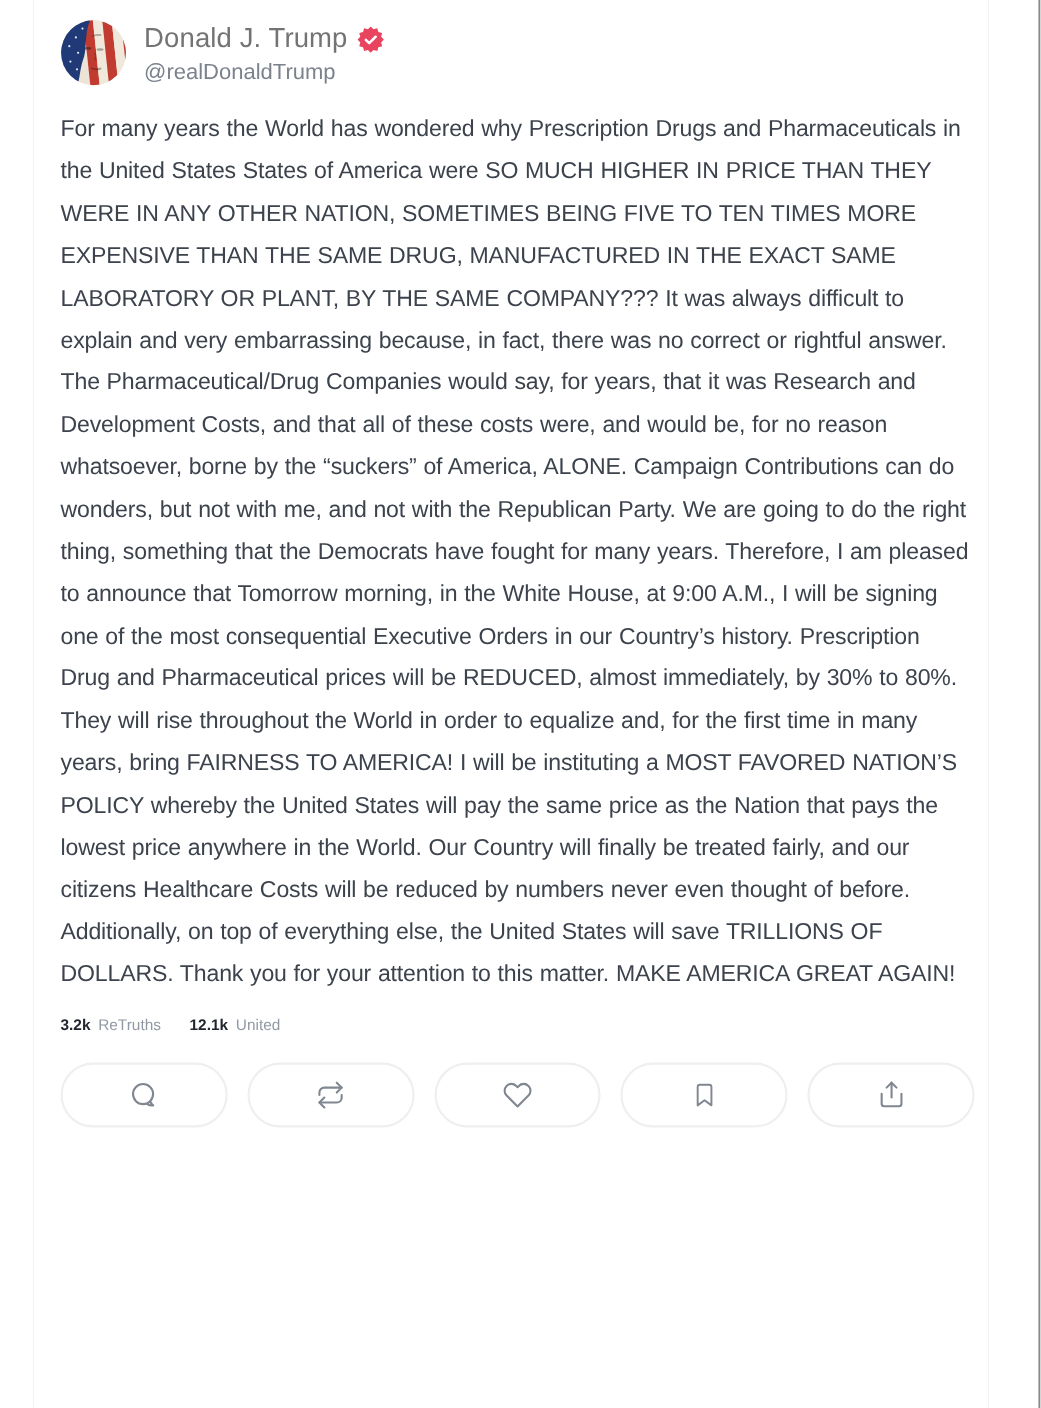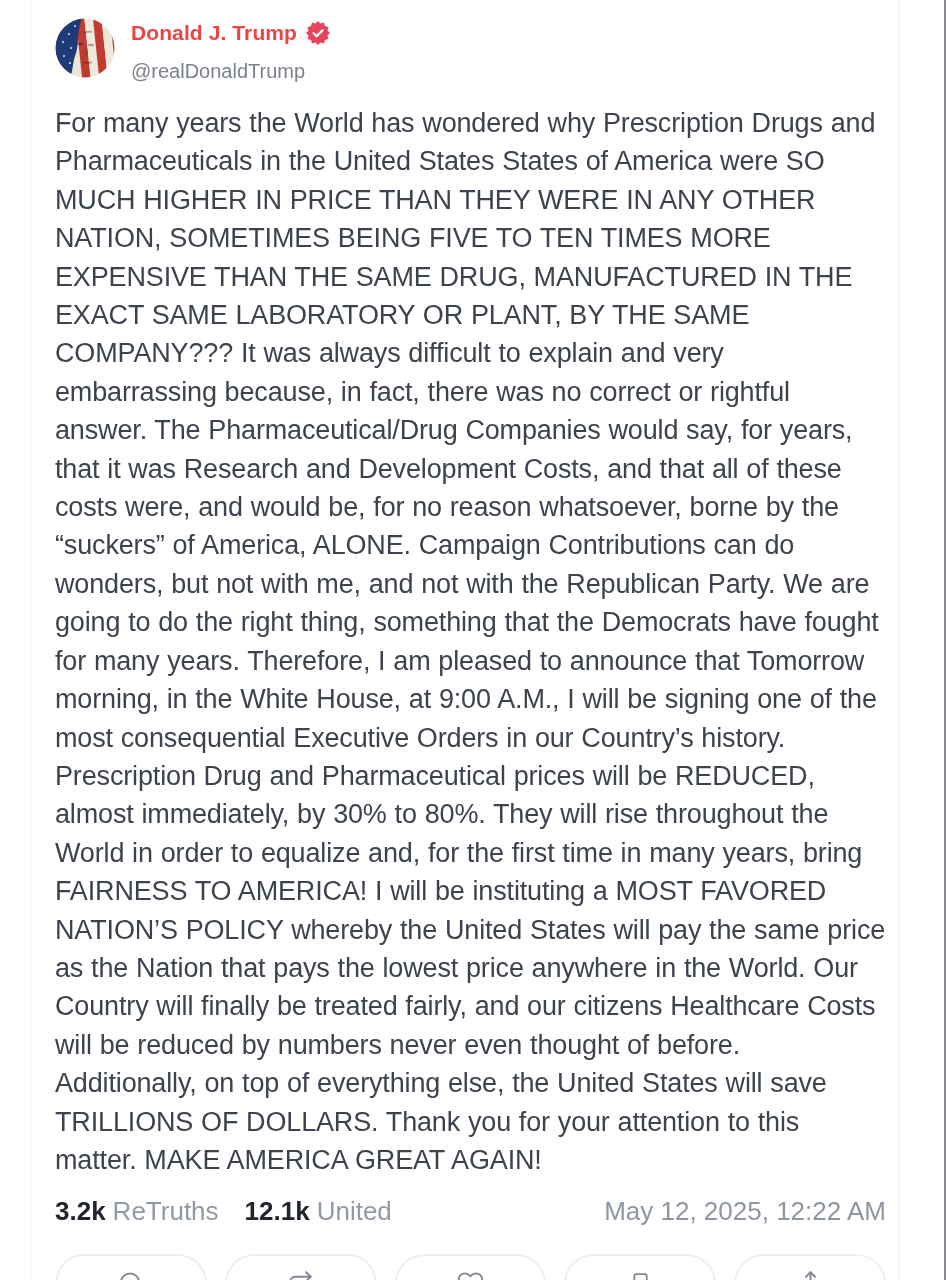--- a/index.html
+++ b/index.html
@@ -22,35 +22,35 @@
     border-left:1px solid #f2f2f4;
     border-right:1px solid #f2f2f4;
     padding:18px 12px 0 24px;
     background:#ffffff;
   }
   .header{display:flex;align-items:flex-start;gap:16px;}
   .avatar{width:60px;height:60px;border-radius:50%;flex:none;cursor:pointer;overflow:hidden;}
   .avatar svg{display:block;width:60px;height:60px;}
   .author-block{padding-top:3px;}
   .name-row{display:flex;align-items:center;gap:9px;cursor:pointer;}
-  .display-name{font-size:21px;font-weight:bold;color:#ef4444;letter-spacing:.1px;}
+  .display-name{font-size:25px;font-weight:normal;color:#737373;letter-spacing:.1px;}
   .badge{width:24px;height:24px;display:block;}
-  .handle{margin-top:15px;font-size:20px;color:#7b828c;}
+  .handle{margin-top:5px;font-size:20px;color:#7b828c;}
   .body-text{
     margin:21px 0 0 0;
-    font-size:27px;
+    font-size:21px;
     line-height:38.4px;
     color:#3d434d;
     letter-spacing:-0.15px;
     word-spacing:0.5px;
   }
   .stats-row{
     margin-top:17px;
     display:flex;align-items:center;
-    font-size:26px;color:#9099a4;
+    font-size:14px;color:#9099a4;
   }
   .stat{cursor:pointer;margin-right:26px;white-space:nowrap;}
   .stat b{color:#21262e;font-weight:bold;margin-right:7px;}
   .timestamp{margin-left:auto;color:#8e96a1;}
   .actions{margin-top:27px;display:flex;gap:18px;}
   .action-btn{
     flex:1;height:59px;
     border:2px solid #efeff2;
     border-radius:30px;
     background:#ffffff;
@@ -111,21 +111,20 @@
       </div>
       <div class="handle">@realDonaldTrump</div>
     </div>
   </div>
 
   <p class="body-text">For many years the World has wondered why Prescription Drugs and Pharmaceuticals in the United States States of America were SO MUCH HIGHER IN PRICE THAN THEY WERE IN ANY OTHER NATION, SOMETIMES BEING FIVE TO TEN TIMES MORE EXPENSIVE THAN THE SAME DRUG, MANUFACTURED IN THE EXACT SAME LABORATORY OR PLANT, BY THE SAME COMPANY??? It was always difficult to explain and very embarrassing because, in fact, there was no correct or rightful answer. The Pharmaceutical/Drug Companies would say, for years, that it was Research and Development Costs, and that all of these costs were, and would be, for no reason whatsoever, borne by the “suckers” of America, ALONE. Campaign Contributions can do wonders, but not with me, and not with the Republican Party. We are going to do the right thing, something that the Democrats have fought for many years. Therefore, I am pleased to announce that Tomorrow morning, in the White House, at 9:00 A.M., I will be signing one of the most consequential Executive Orders in our Country’s history. Prescription Drug and Pharmaceutical prices will be REDUCED, almost immediately, by 30% to 80%. They will rise throughout the World in order to equalize and, for the first time in many years, bring FAIRNESS TO AMERICA! I will be instituting a MOST FAVORED NATION’S POLICY whereby the United States will pay the same price as the Nation that pays the lowest price anywhere in the World. Our Country will finally be treated fairly, and our citizens Healthcare Costs will be reduced by numbers never even thought of before. Additionally, on top of everything else, the United States will save TRILLIONS OF DOLLARS. Thank you for your attention to this matter. MAKE AMERICA GREAT AGAIN!</p>
 
   <div class="stats-row">
     <span class="stat"><b>3.2k</b><span>ReTruths</span></span>
     <span class="stat"><b>12.1k</b><span>United</span></span>
-    <span class="timestamp">May 12, 2025, 12:22 AM</span>
   </div>
 
   <div class="actions">
     <button class="action-btn">
       <svg width="27" height="27" viewBox="0 0 24 24">
         <circle cx="11.6" cy="11.2" r="8.1"></circle>
         <path d="M17.3 17.2c.6 1.3 1.4 2.4 2.5 3.2-1.7.2-3.4-.2-4.9-1.1"></path>
       </svg>
     </button>
     <button class="action-btn">

